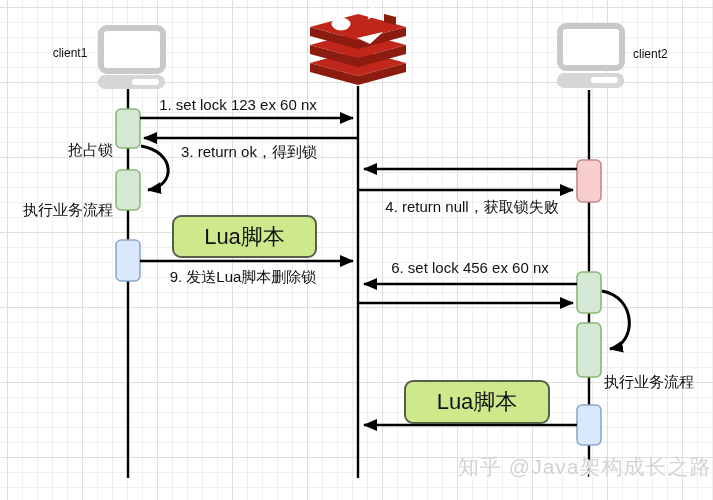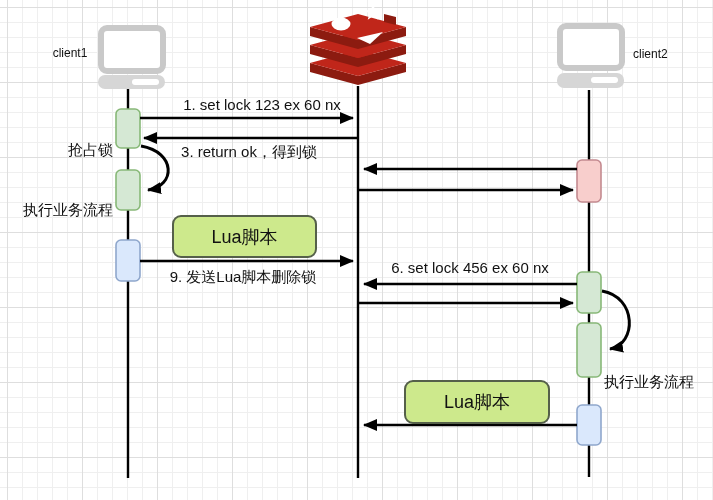--- a/index.html
+++ b/index.html
@@ -16,21 +16,21 @@
     background-position:0 7px,7px 0,0 7px,7px 0;
   }
   svg.layer{position:absolute;left:0;top:0;}
   .lbl{position:absolute;color:#111;font-size:15px;line-height:1.15;white-space:nowrap;}
   .actor-lbl{font-size:12px;}
   .msg{text-align:center;}
   .side-lbl{font-size:15px;margin-top:20px;}
   .lua-box{
     position:absolute;display:flex;align-items:center;justify-content:center;
     background:#cde98c;border:2px solid #55604a;border-radius:9px;
-    font-size:18px;color:#111;box-sizing:border-box;
+    font-size:22px;color:#111;box-sizing:border-box;
   }
   .watermark{
     position:absolute;color:#d2d2d2;font-size:21px;letter-spacing:1px;
     text-shadow:1px 1px 0 #ffffff;white-space:nowrap;
   }
 </style>
 </head>
 <body>
 
 <div id="canvas">
@@ -97,26 +97,28 @@
     <path d="M602,291 C637,297 637,344 610,349" fill="none" stroke="#000" stroke-width="3" marker-end="url(#arw)"></path>
   </svg>
 
   <div class="lbl actor-lbl" style="left:42px;top:47px;width:56px;text-align:center;">client1</div>
   <div class="lbl actor-lbl" style="left:633px;top:48px;width:60px;">client2</div>
 
   <div class="lbl side-lbl" style="left:53px;top:121px;width:60px;text-align:right;">抢占锁</div>
   <div class="lbl side-lbl" style="left:21px;top:181px;width:92px;text-align:right;">执行业务流程</div>
   <div class="lbl side-lbl" style="left:604px;top:353px;width:96px;">执行业务流程</div>
 
-  <div class="lbl msg" style="left:156px;top:96px;width:212px;">1. set lock 123 ex 60 nx</div>
+  <div class="lbl msg" style="left:132px;top:96px;width:212px;">1. set lock 123 ex 60 nx</div>
   <div class="lbl msg" style="left:140px;top:143px;width:218px;">3. return ok，得到锁</div>
+  <div class="lbl msg" style="left:364px;top:198px;width:216px;">4. return null，获取锁失败</div>
   <div class="lbl msg" style="left:130px;top:268px;width:226px;">9. 发送Lua脚本删除锁</div>
   <div class="lbl msg" style="left:364px;top:259px;width:212px;">6. set lock 456 ex 60 nx</div>
 
   <div class="lua-box" style="left:172px;top:215px;width:145px;height:43px;">
     <span>Lua脚本</span>
   </div>
   <div class="lua-box" style="left:404px;top:380px;width:146px;height:44px;">
     <span>Lua脚本</span>
   </div>
 
+  <div class="watermark" style="left:458px;top:453px;">知乎 @Java架构成长之路</div>
 
 </div>
 
 </body></html>

